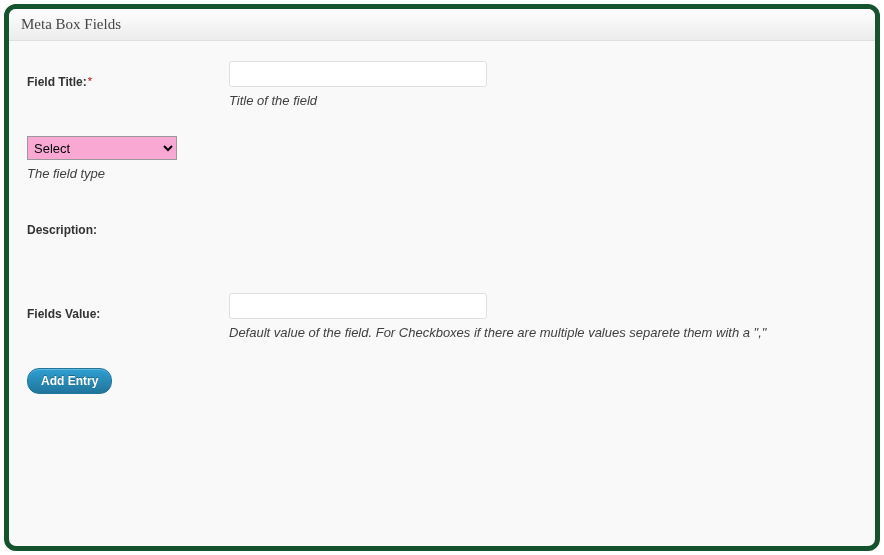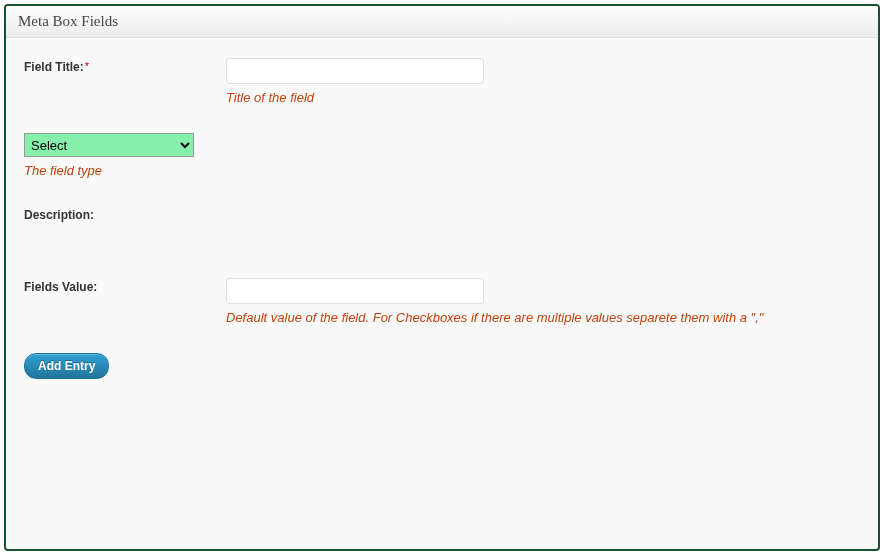--- a/index.html
+++ b/index.html
@@ -12,22 +12,22 @@
       font-size: 13px;
       background: #fff;
       color: #333;
     }
     .wrapper {
       width: 884px;
       height: 555px;
       padding: 4px;
     }
     .panel {
-      border: 2px solid #14532d;
-      border-radius: 4px;
+      border: 5px solid #14532d;
+      border-radius: 12px;
       background: #f9f9f9;
       width: 876px;
       height: 547px;
       overflow: hidden;
     }
     .panel-header {
       background: linear-gradient(to bottom, #fefefe, #ececec);
       border-bottom: 1px solid #dfdfdf;
       padding: 7px 12px;
       font-family: Georgia, 'Times New Roman', serif;
@@ -42,20 +42,21 @@
       align-items: flex-start;
       margin-bottom: 28px;
     }
     .form-label {
       width: 202px;
       flex-shrink: 0;
       font-weight: bold;
       font-size: 12px;
       color: #333;
       padding-top: 2px;
+      margin-top: 12px;
     }
     .required-mark {
       color: #cc0000;
       font-weight: normal;
       font-size: 11px;
       vertical-align: top;
       margin-left: 1px;
     }
     .form-control {
       flex: 1;
@@ -63,41 +64,41 @@
     .text-input {
       width: 258px;
       height: 26px;
       border: 1px solid #dfdfdf;
       border-radius: 3px;
       padding: 2px 6px;
       font-size: 13px;
       background: #fff;
     }
     .select-input {
-      width: 170px;
+      width: 150px;
       height: 24px;
       border: 1px solid #999;
-      background: #86efac;
+      background: #f9a8d4;
       font-size: 13px;
       padding: 1px 2px;
     }
     .textarea-input {
       width: 386px;
       height: 128px;
       border: 1px solid #dfdfdf;
       border-radius: 3px;
       padding: 4px 6px;
       font-size: 13px;
       font-family: Arial, Helvetica, sans-serif;
       resize: both;
       background: #fff;
     }
     .help-text {
       font-style: italic;
-      color: #c2410c;
+      color: #404040;
       font-size: 13px;
       margin-top: 6px;
       display: block;
     }
     .button-row {
       margin-top: 10px;
     }
     .btn-primary {
       background: linear-gradient(to bottom, #2e9fd2, #21759b);
       border: 1px solid #21759b;

